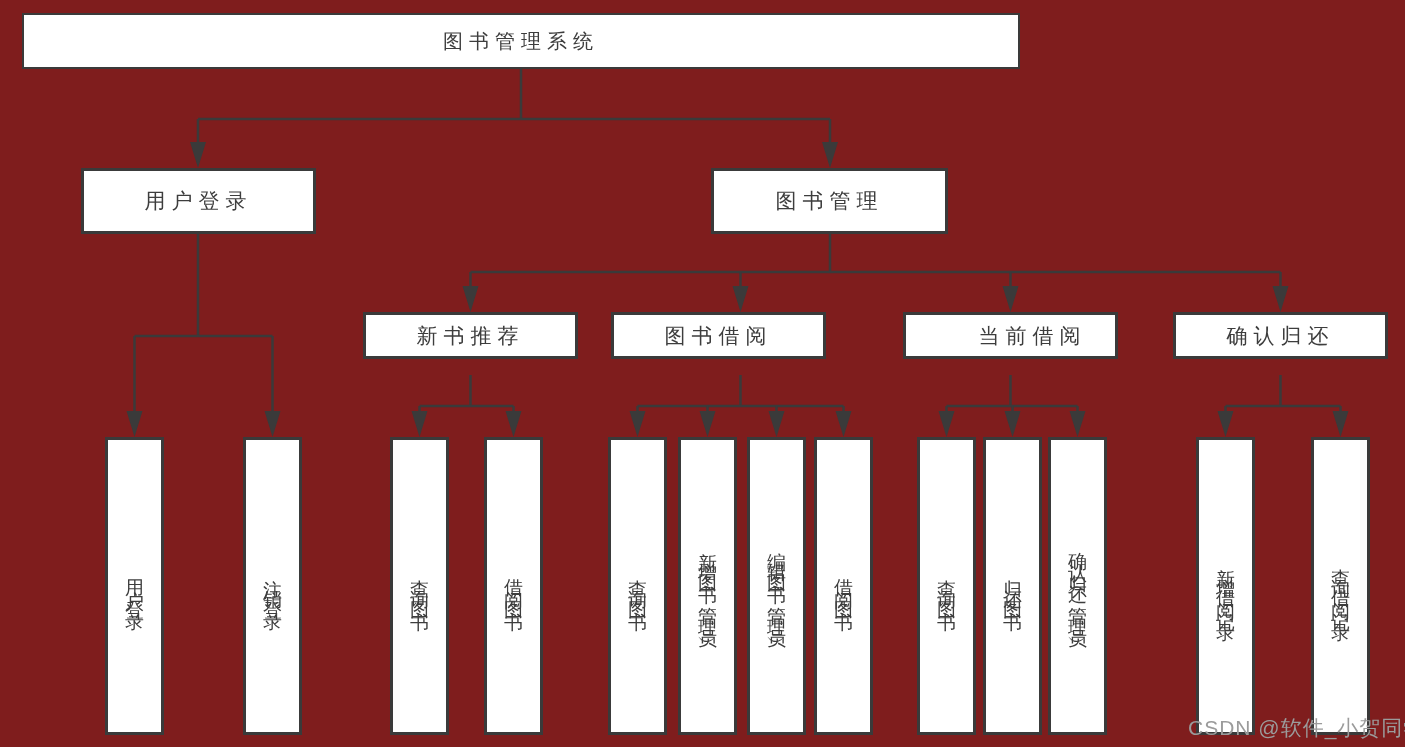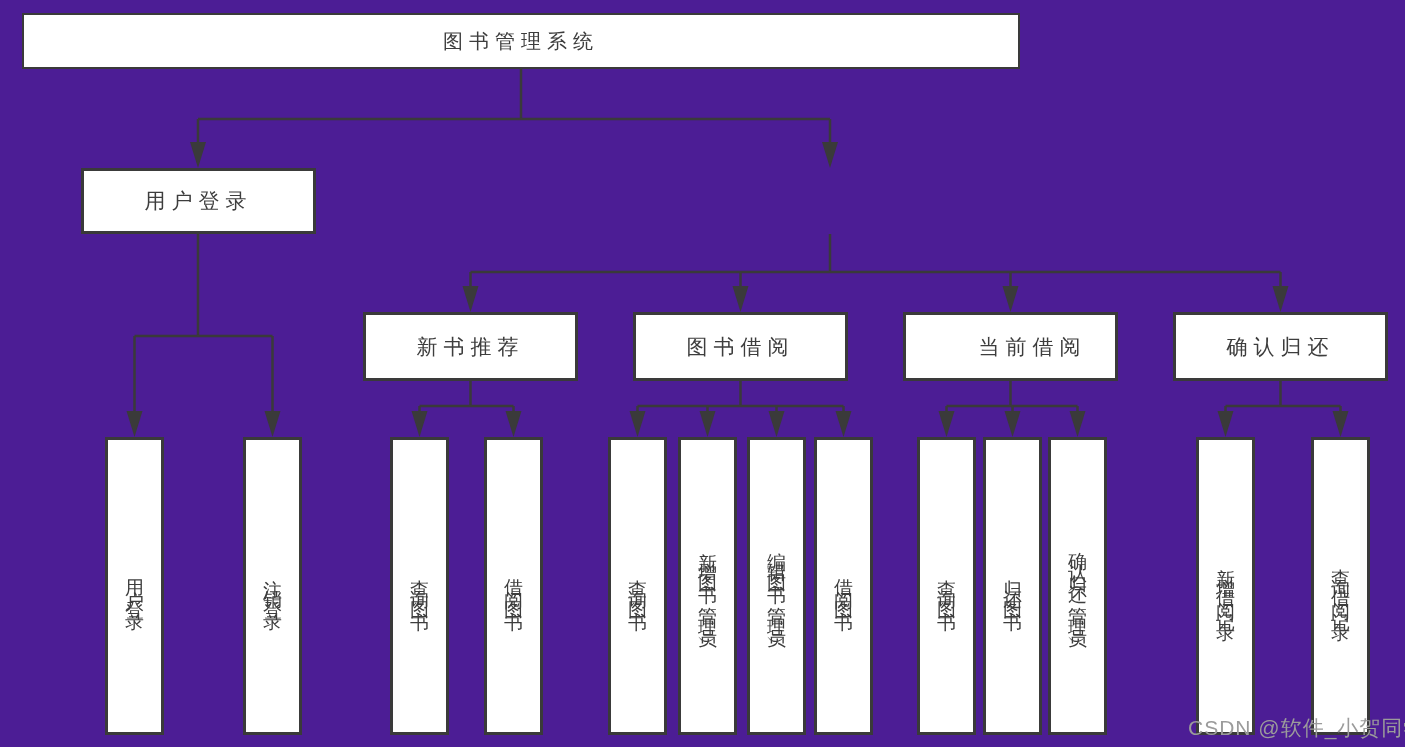--- a/index.html
+++ b/index.html
@@ -1,20 +1,20 @@
 <!DOCTYPE html>
 <html><head>
 <meta charset="utf-8">
 <style>
   html, body { margin: 0; padding: 0; background: #ffffff; }
   .canvas {
     position: relative;
     width: 1405px;
     height: 747px;
-    background: #4c1d95;
+    background: #7f1d1d;
     font-family: "Liberation Sans", "DejaVu Sans", sans-serif;
     overflow: hidden;
   }
   svg.connectors {
     position: absolute;
     left: 0; top: 0;
     width: 1405px; height: 747px;
     pointer-events: none;
   }
   .box {
@@ -31,21 +31,21 @@
   .root {
     left: 22px; top: 13px; width: 998px; height: 56px;
     border-width: 2px;
     font-size: 20px; letter-spacing: 6px;
   }
   .lvl2 {
     top: 168px; width: 235px; height: 66px;
     font-size: 21px; letter-spacing: 6px;
   }
   .lvl3 {
-    top: 312px; width: 215px; height: 69px;
+    top: 312px; width: 215px; height: 47px;
     font-size: 21px; letter-spacing: 6px; text-align: center;
   }
   .leaf {
     top: 437px; width: 59px; height: 298px;
     writing-mode: vertical-rl;
     text-orientation: mixed;
     font-size: 19px;
     letter-spacing: 11px;
   }
   .watermark {
@@ -114,23 +114,24 @@
       <polygon points="938.5,411 954.5,411 946.5,437" fill="#3a3a3a"></polygon>
       <polygon points="1004.5,411 1020.5,411 1012.5,437" fill="#3a3a3a"></polygon>
       <polygon points="1069.5,411 1085.5,411 1077.5,437" fill="#3a3a3a"></polygon>
       <polygon points="1217.5,411 1233.5,411 1225.5,437" fill="#3a3a3a"></polygon>
       <polygon points="1332.5,411 1348.5,411 1340.5,437" fill="#3a3a3a"></polygon>
     </svg>
 
   <div class="box root">图书管理系统</div>
 
   <div class="box lvl2" style="left:81px;">用户登录</div>
+  <div class="box lvl2" style="left:711px;width:237px;">图书管理</div>
 
   <div class="box lvl3" style="left:363px;">新书推荐</div>
-  <div class="box lvl3" style="left:633px;">图书借阅</div>
+  <div class="box lvl3" style="left:611px;">图书借阅</div>
   <div class="box lvl3" style="left:903px;padding-left:44px;">当前借阅</div>
   <div class="box lvl3" style="left:1173px;">确认归还</div>
 
   <div class="box leaf" style="left:105px;">用户登录</div>
   <div class="box leaf" style="left:243px;">注销登录</div>
 
   <div class="box leaf" style="left:390px;">查询图书</div>
   <div class="box leaf" style="left:484px;">借阅图书</div>
 
   <div class="box leaf" style="left:608px;">查询图书</div>

